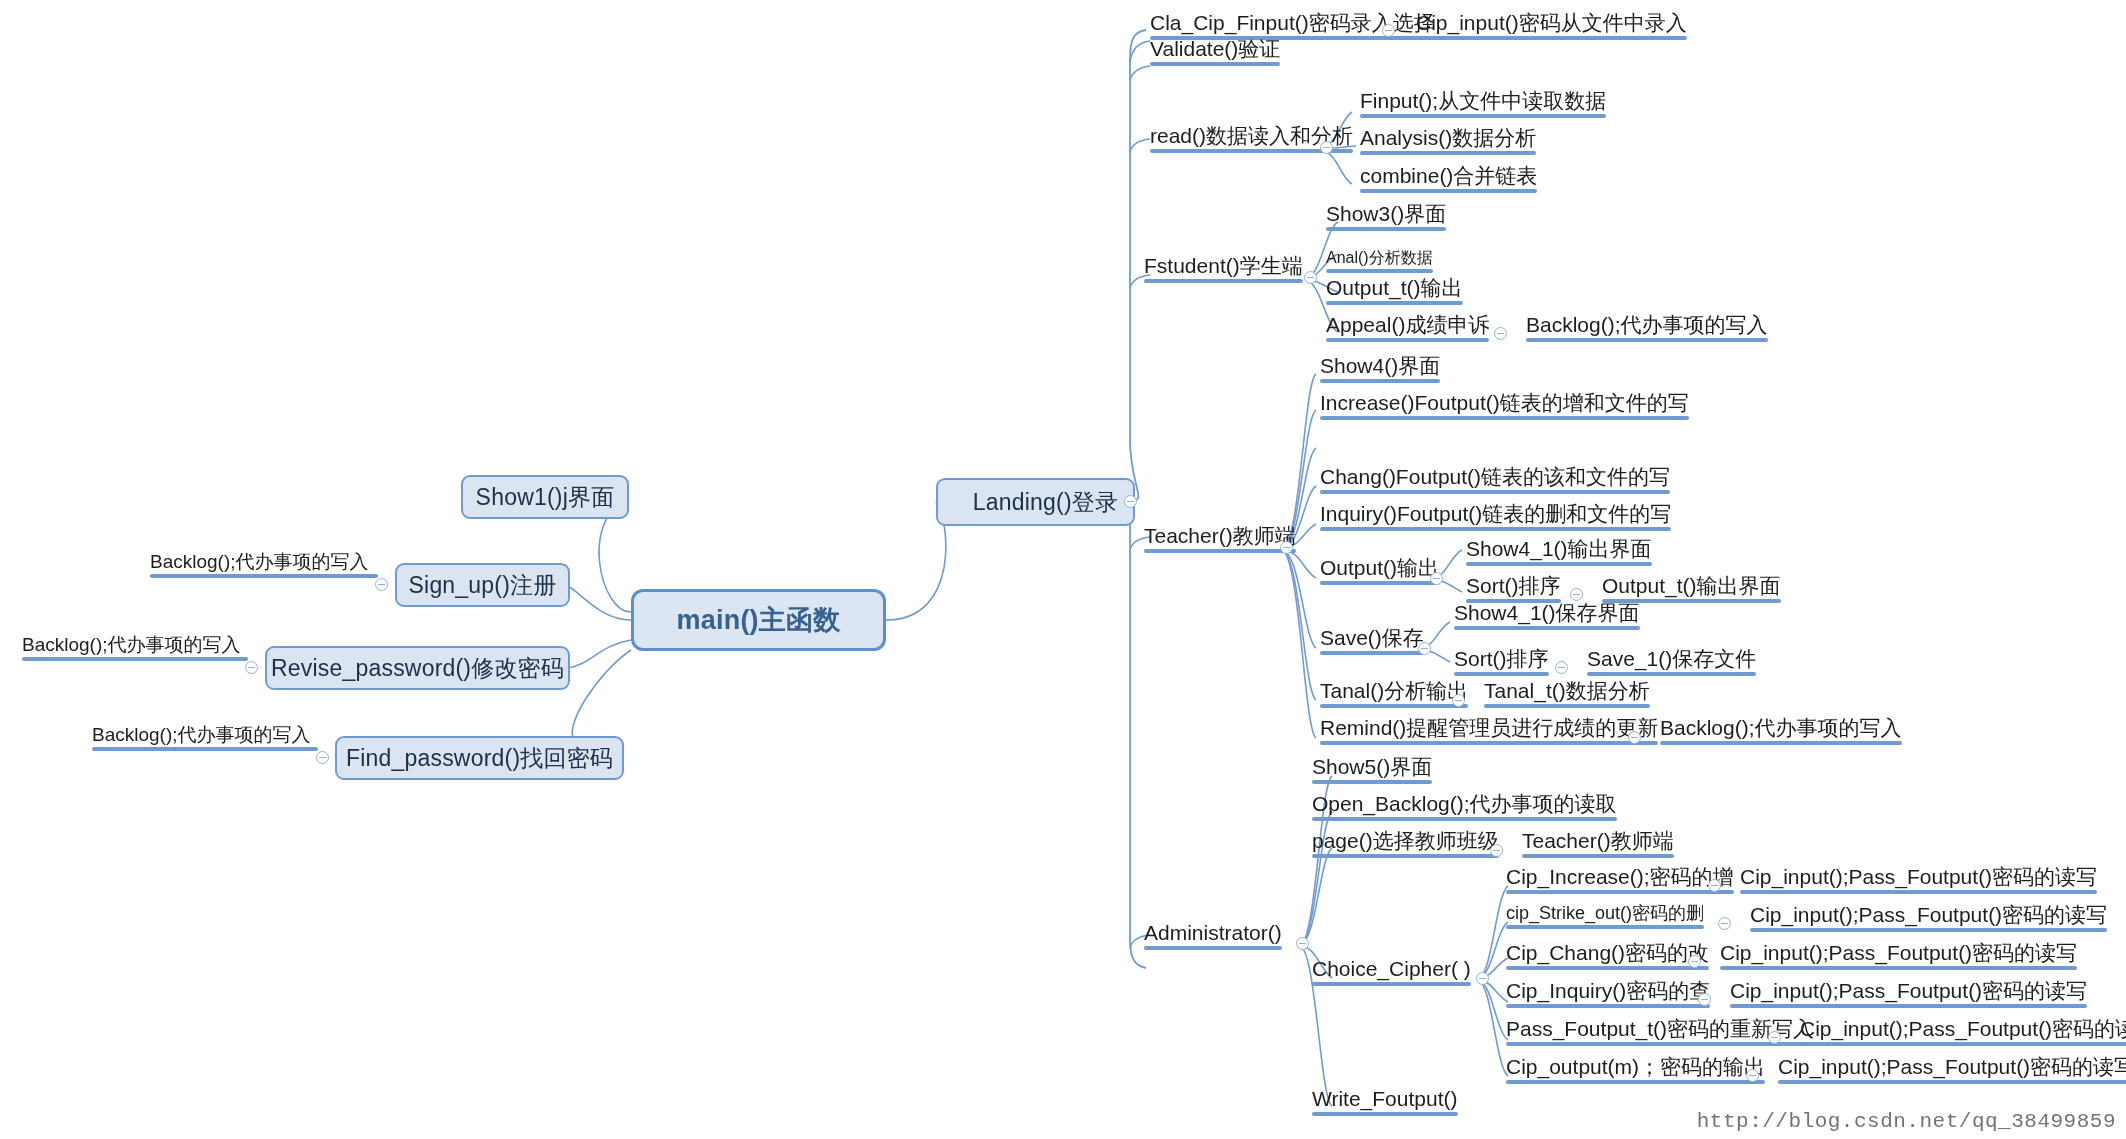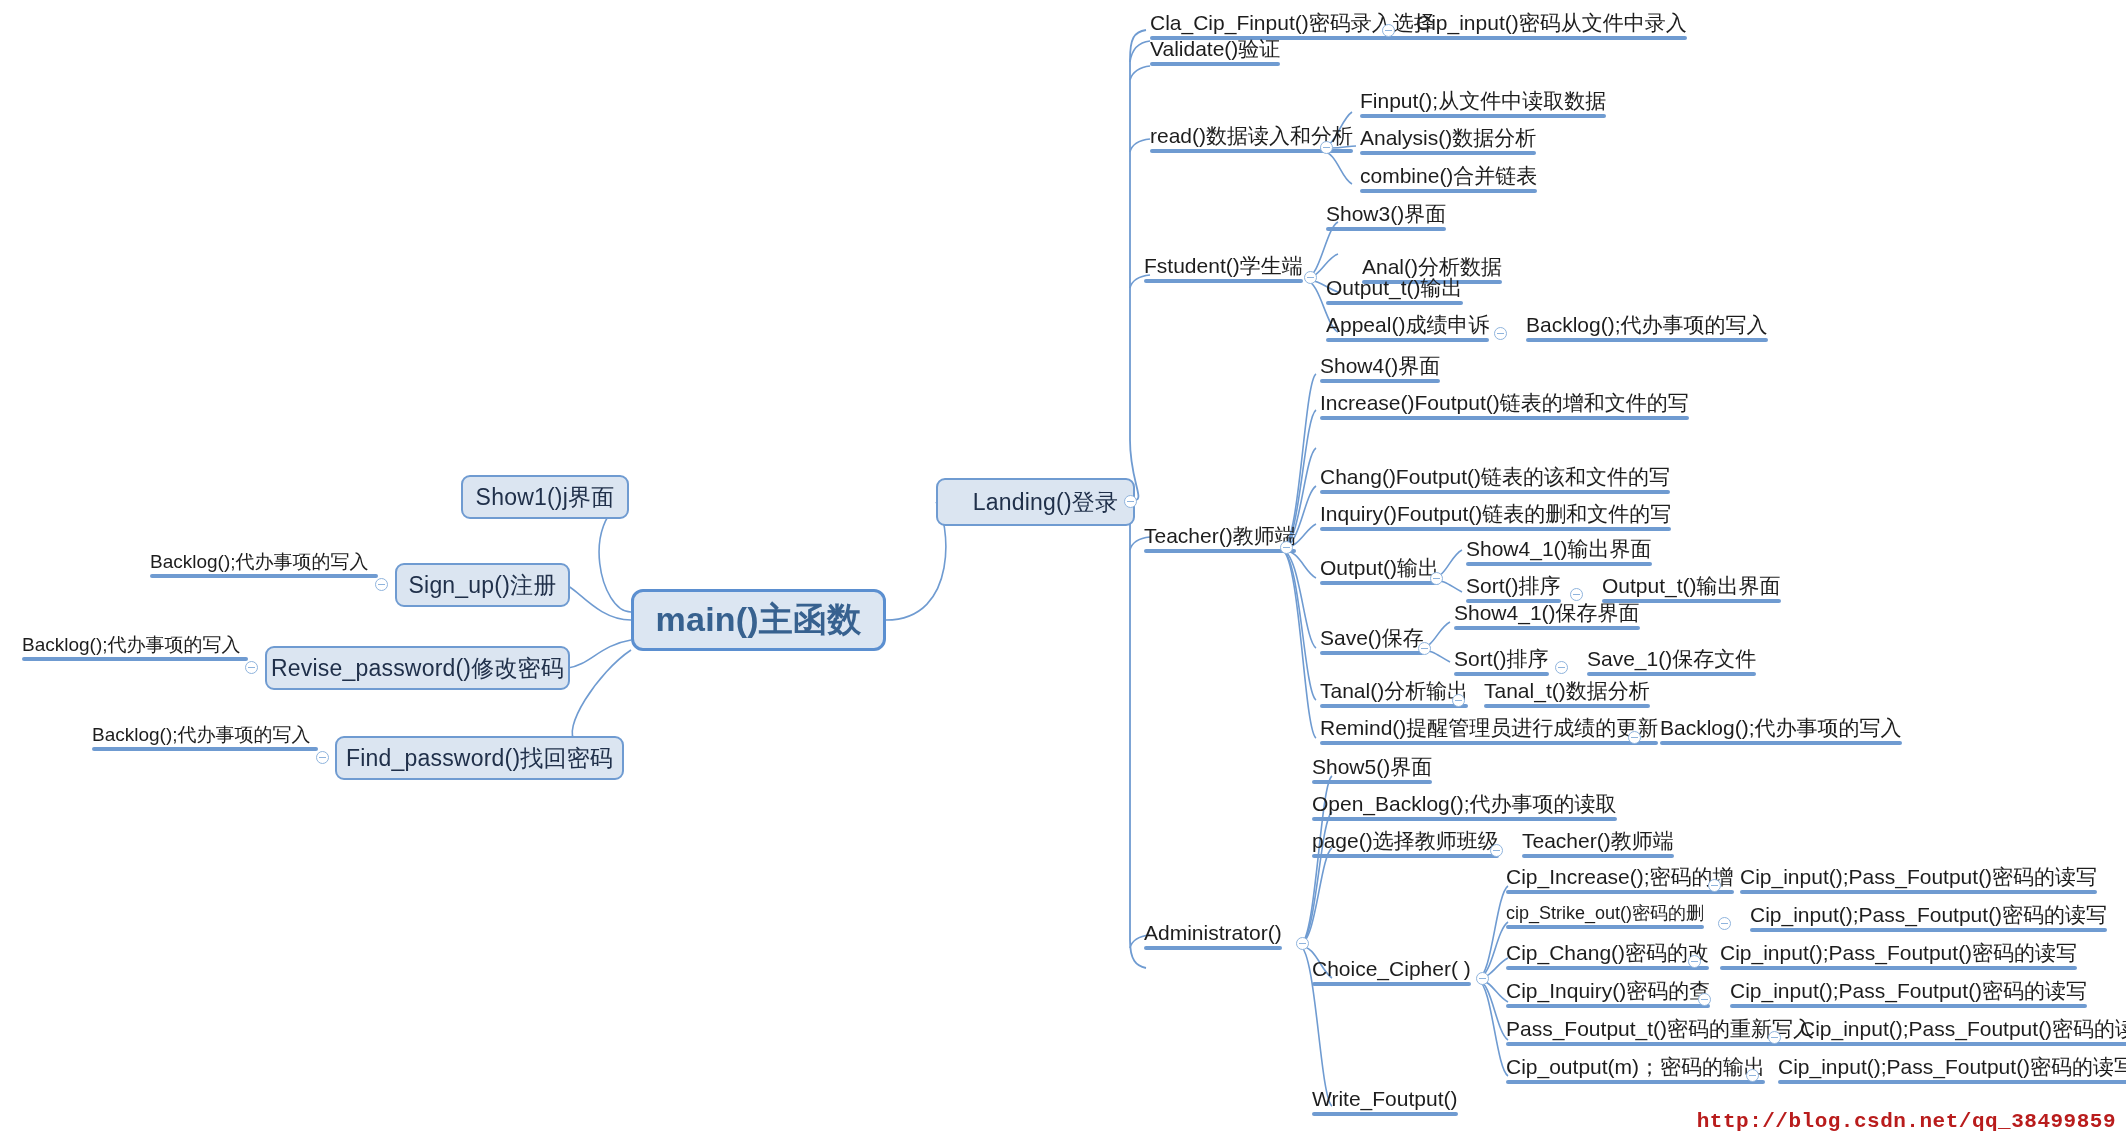--- a/index.html
+++ b/index.html
@@ -19,22 +19,22 @@
   
   .tnode{position:absolute;white-space:nowrap;color:#1d1d1d;
     line-height:1.05;padding:0 2px 3px 4px;}
   .tnode .u{display:block;height:4px;background:#6f9bd1;border-radius:2px;margin-top:2px;}
 
   
   .tog{position:absolute;width:13px;height:13px;border-radius:50%;
     border:1.3px solid #8fb4dd;background:#ffffff;box-sizing:border-box;}
   .tog:after{content:"";position:absolute;left:2px;top:5px;width:7px;height:1.4px;background:#8fb4dd;}
 
-  .watermark{position:absolute;right:10px;bottom:6px;color:#b91c1c;
-    font-family:"Liberation Mono","DejaVu Sans Mono",monospace;font-size:21px;letter-spacing:.5px;font-weight:bold;}
+  .watermark{position:absolute;right:10px;bottom:6px;color:#737373;
+    font-family:"Liberation Mono","DejaVu Sans Mono",monospace;font-size:21px;letter-spacing:.5px;}
 </style>
 </head>
 <body>
 
 <div id="canvas">
 
   <svg class="links" viewBox="0 0 2126 1139" xmlns="http://www.w3.org/2000/svg">
     <g fill="none" stroke="#6f9bd1" stroke-width="1.6">
 
       <path d="M631,612 C600,612 580,520 627,500"></path>
@@ -87,21 +87,21 @@
 
       <path d="M1478,978 C1492,978 1496,894 1508,886"></path>
       <path d="M1478,978 C1492,978 1496,930 1508,922"></path>
       <path d="M1478,978 C1492,978 1496,964 1508,958"></path>
       <path d="M1478,980 C1492,980 1496,996 1508,1002"></path>
       <path d="M1478,980 C1492,982 1496,1032 1508,1040"></path>
       <path d="M1478,980 C1492,984 1496,1068 1508,1076"></path>
     </g>
   </svg>
 
-  <div class="boxnode root" style="left:631px;top:589px;width:255px;height:62px;font-size:34px;">
+  <div class="boxnode root" style="left:631px;top:589px;width:255px;height:62px;font-size:27px;">
     <span>main()主函数</span>
   </div>
 
   <div class="boxnode" style="left:461px;top:475px;width:168px;height:44px;font-size:23px;">
     <span>Show1()j界面</span>
   </div>
 
   <div class="boxnode" style="left:395px;top:563px;width:175px;height:44px;font-size:23px;">
     <span>Sign_up()注册</span>
   </div>
@@ -171,21 +171,21 @@
   <div class="tnode" style="left:1140px;top:255px;font-size:21px;">
     <span>Fstudent()学生端</span>
     <span class="u"></span>
   </div>
   <div class="tog" style="left:1304px;top:271px;"></div>
 
   <div class="tnode" style="left:1322px;top:203px;font-size:21px;">
     <span>Show3()界面</span>
     <span class="u"></span>
   </div>
-  <div class="tnode" style="left:1322px;top:256px;font-size:21px;margin-left:36px;">
+  <div class="tnode" style="left:1322px;top:250px;font-size:16px;">
     <span>Anal()分析数据</span>
     <span class="u"></span>
   </div>
   <div class="tnode" style="left:1322px;top:277px;font-size:21px;">
     <span>Output_t()输出</span>
     <span class="u"></span>
   </div>
   <div class="tnode" style="left:1322px;top:314px;font-size:21px;">
     <span>Appeal()成绩申诉</span>
     <span class="u"></span>

